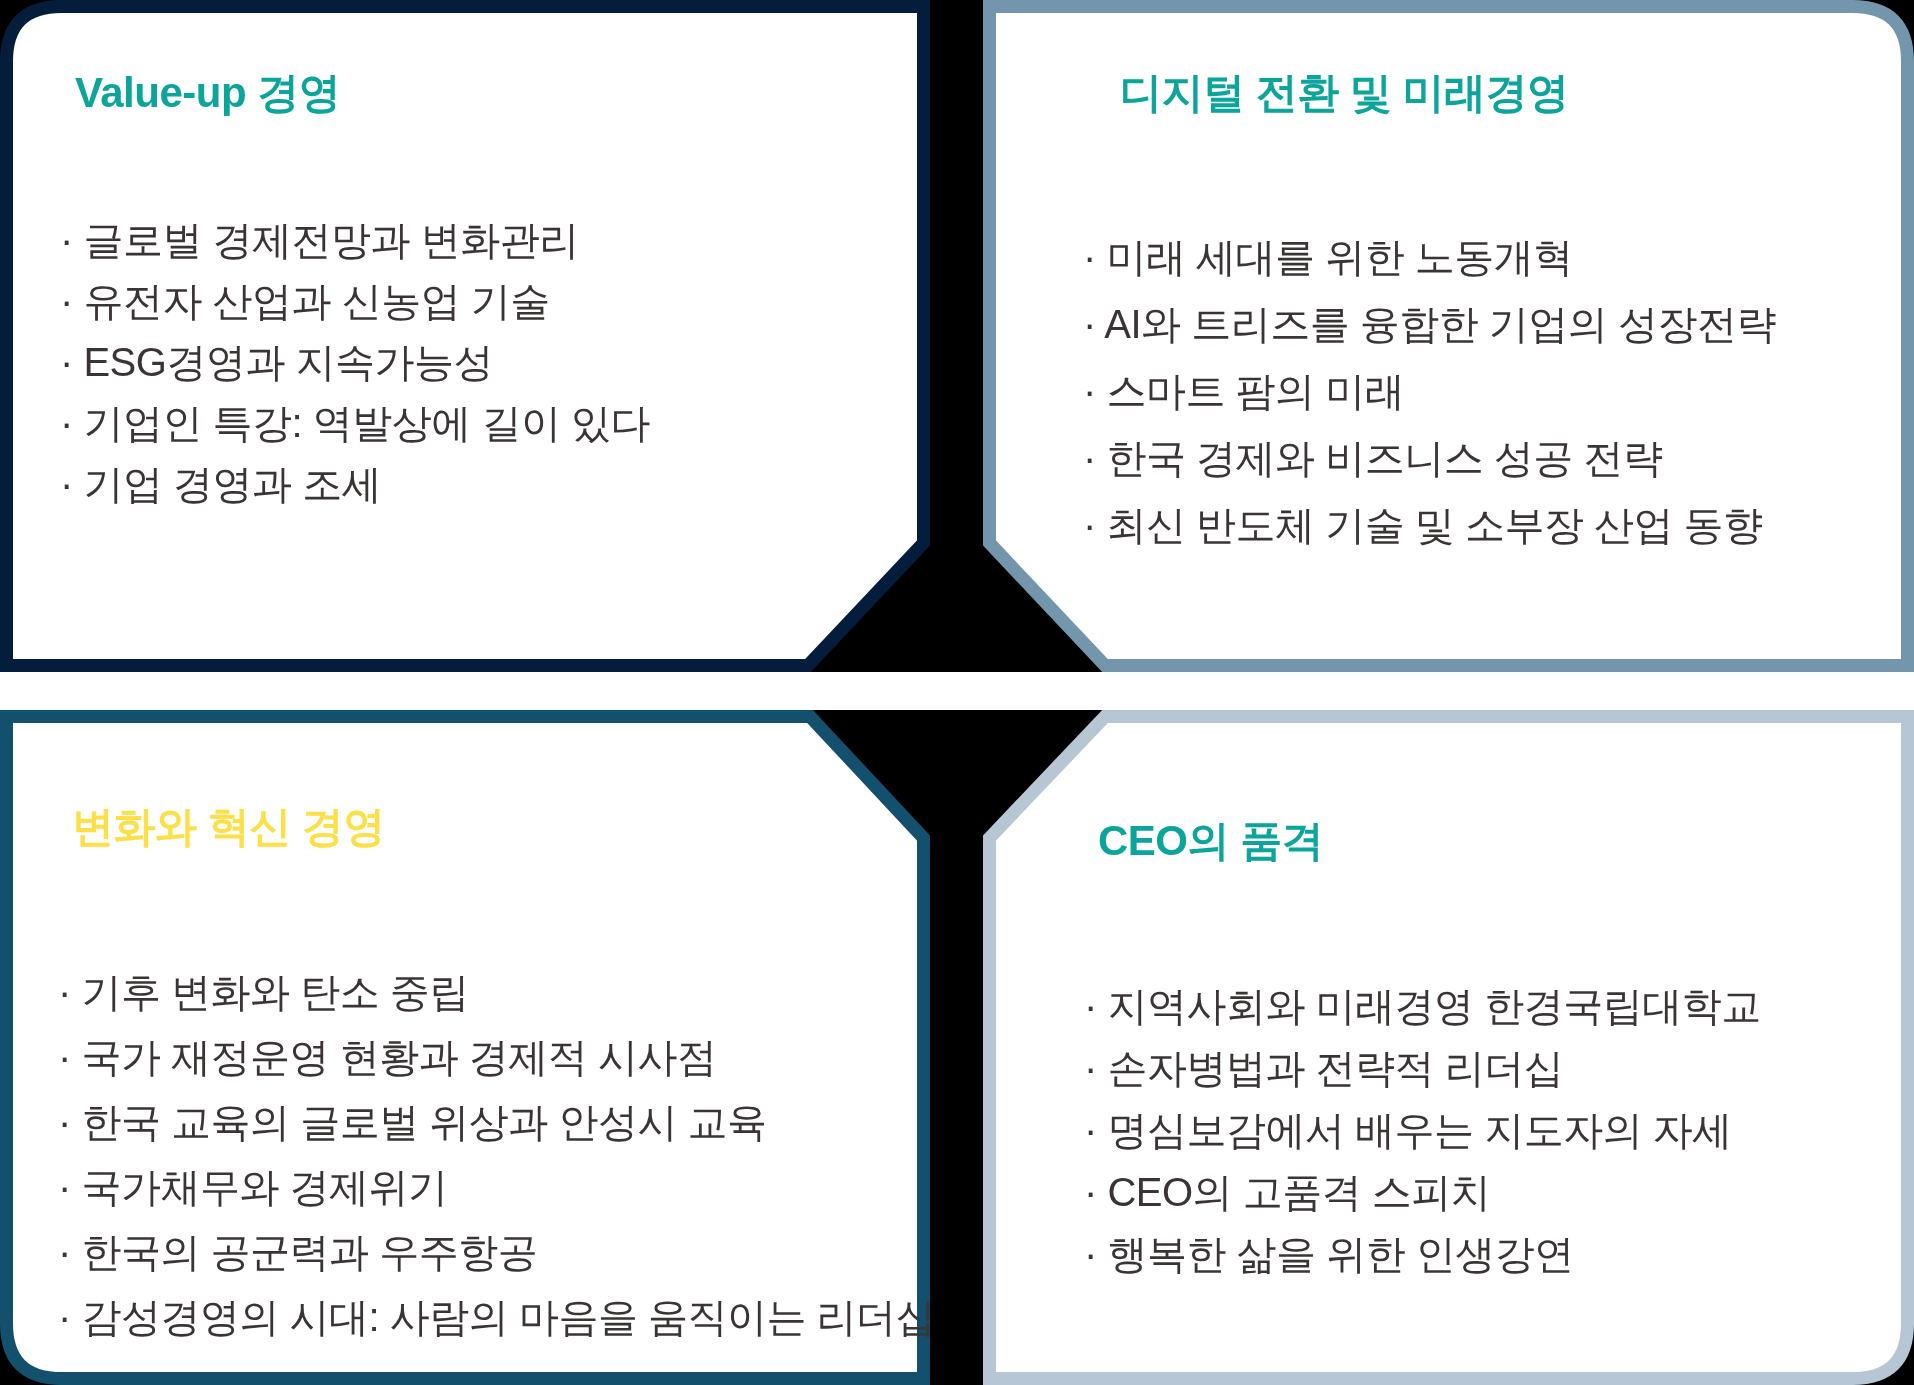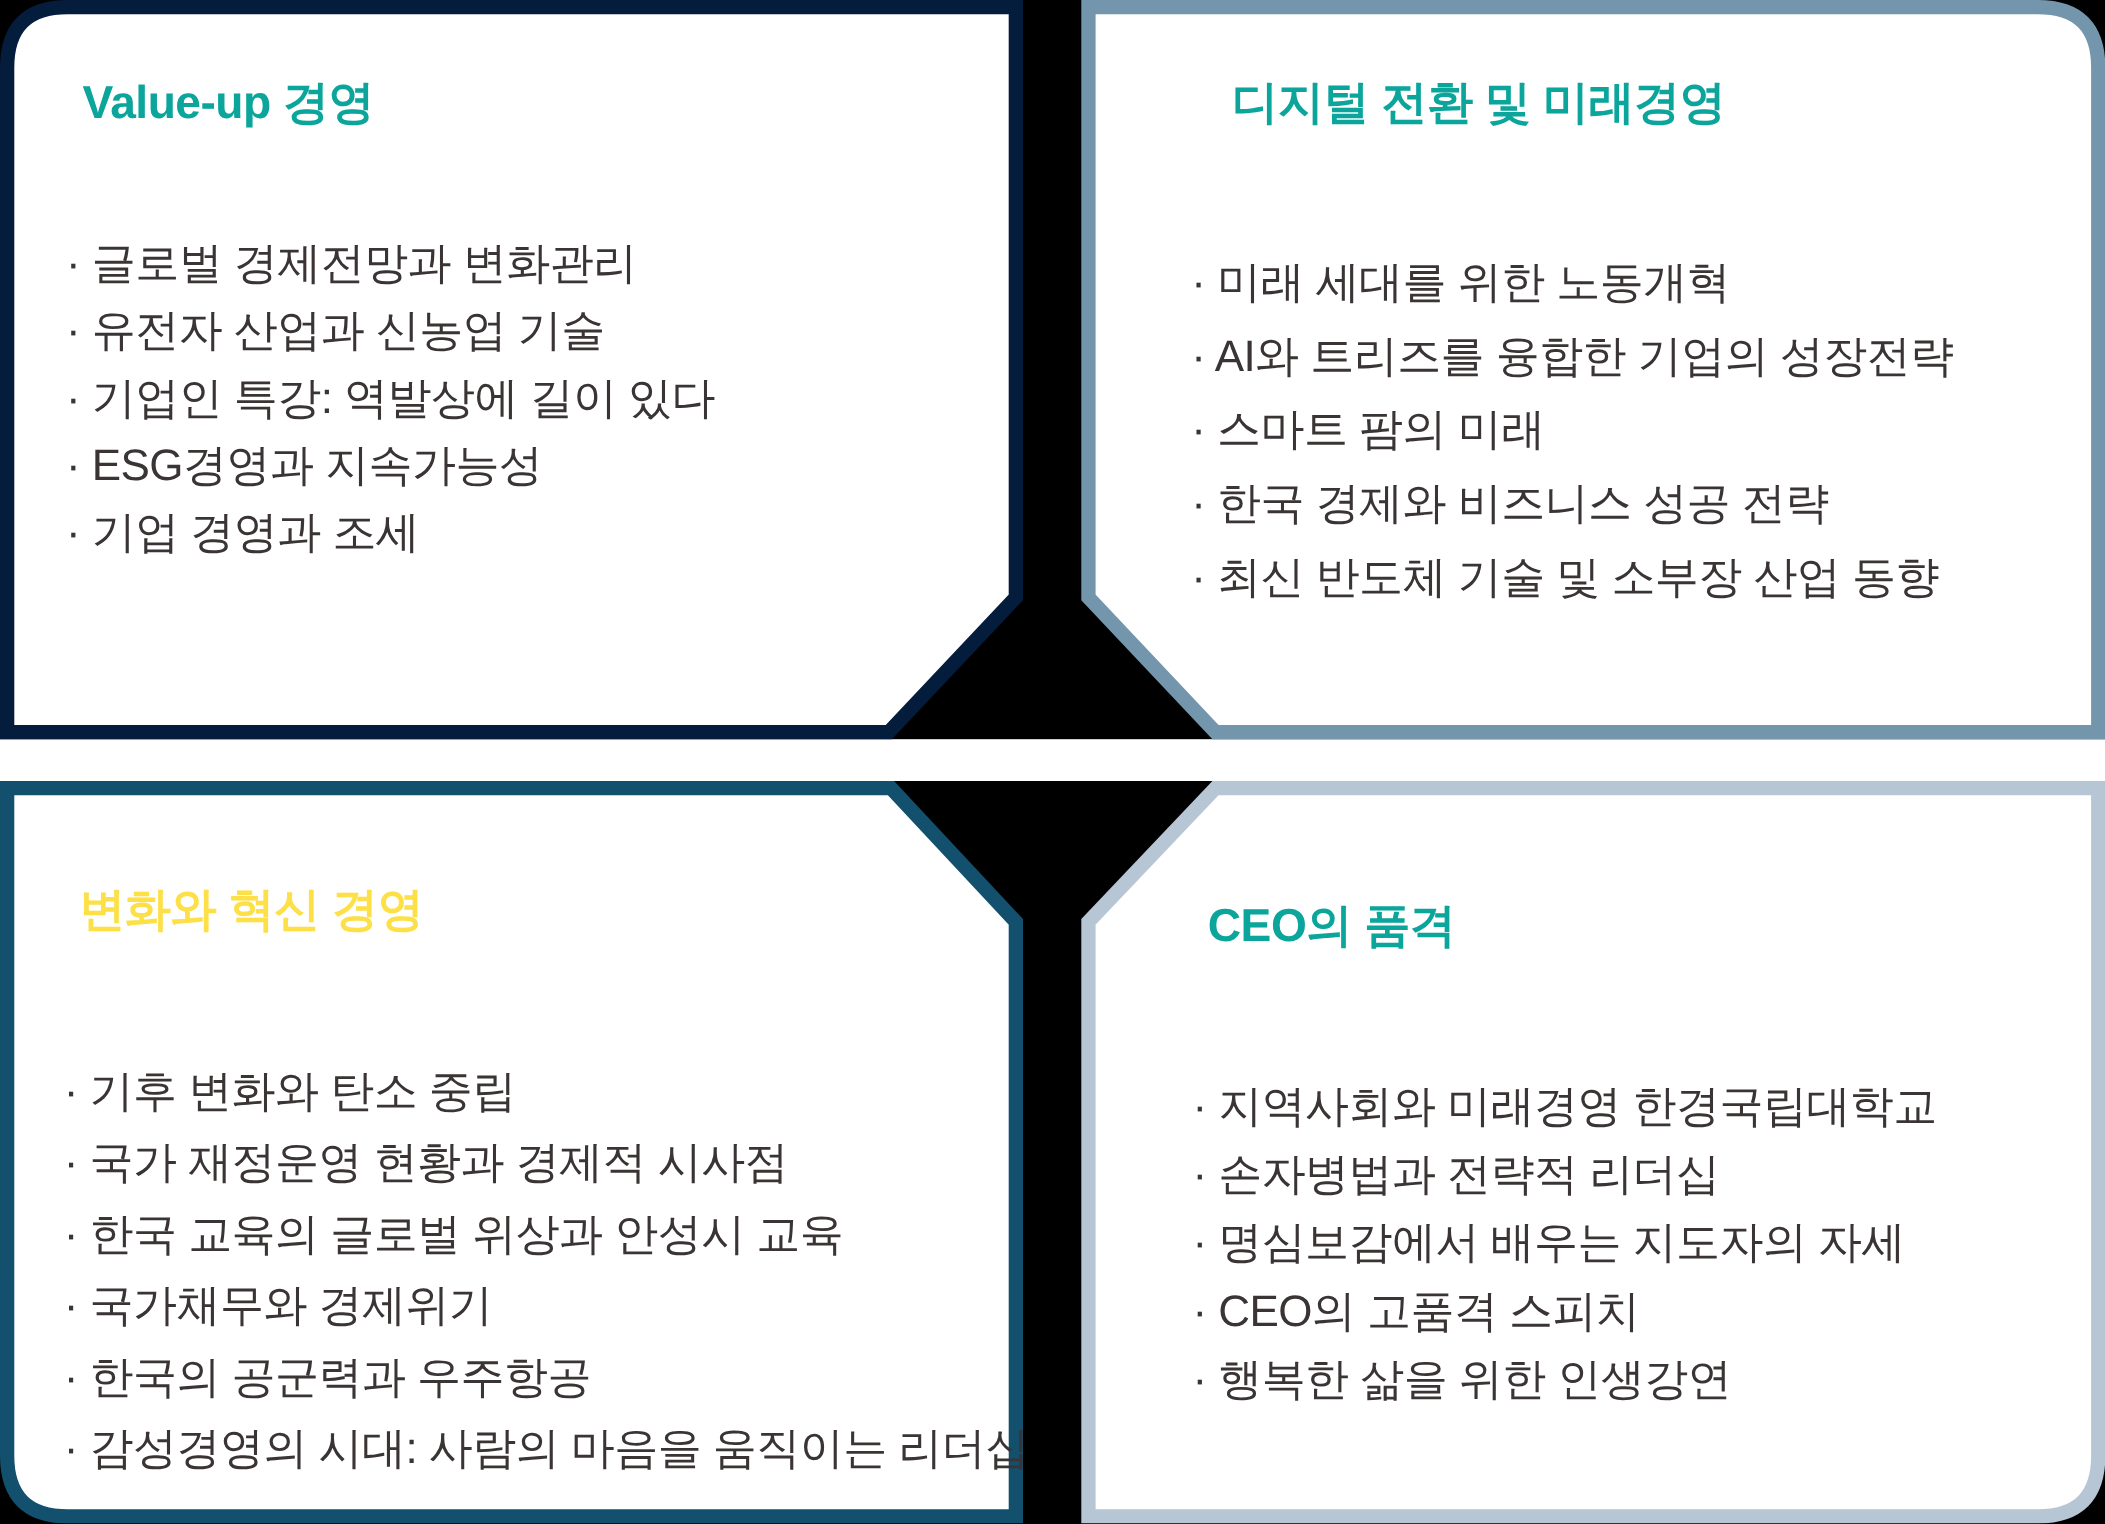--- a/index.html
+++ b/index.html
@@ -47,22 +47,22 @@
   <path d="M 1105 716.5 H 1907.5 V 1323.5 Q 1907.5 1378.5 1852.5 1378.5 H 989.5 V 838 L 1105 716.5 Z" stroke-width="13" fill="#ffffff" stroke="#b7c6d4"></path>
 </svg>
 
 <div class="card-text">
 
   <section>
     <h2 class="card-title" id="title-1" style="color: rgb(12, 165, 156);">Value-up 경영</h2>
     <div class="items" id="items-1">
         <div>· 글로벌 경제전망과 변화관리</div>
         <div>· 유전자 산업과 신농업 기술</div>
+        <div>· ESG경영과 지속가능성</div>
         <div>· 기업인 특강: 역발상에 길이 있다</div>
-        <div>· ESG경영과 지속가능성</div>
         <div>· 기업 경영과 조세</div>
       </div>
   </section>
 
   <section>
     <h2 class="card-title" id="title-2" style="color: rgb(12, 165, 156);">디지털 전환 및 미래경영</h2>
     <div class="items" id="items-2">
         <div>· 미래 세대를 위한 노동개혁</div>
         <div>· AI와 트리즈를 융합한 기업의 성장전략</div>
         <div>· 스마트 팜의 미래</div>

